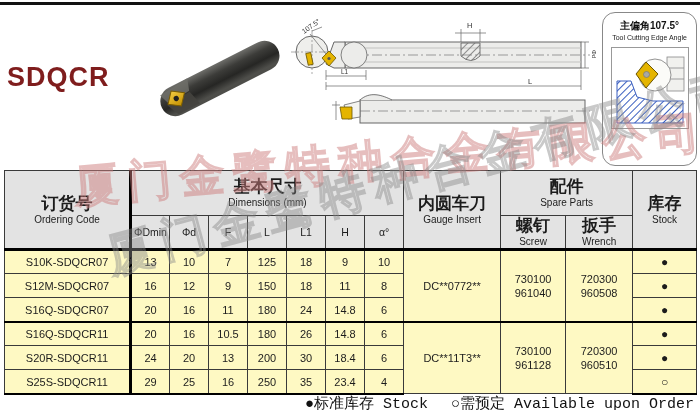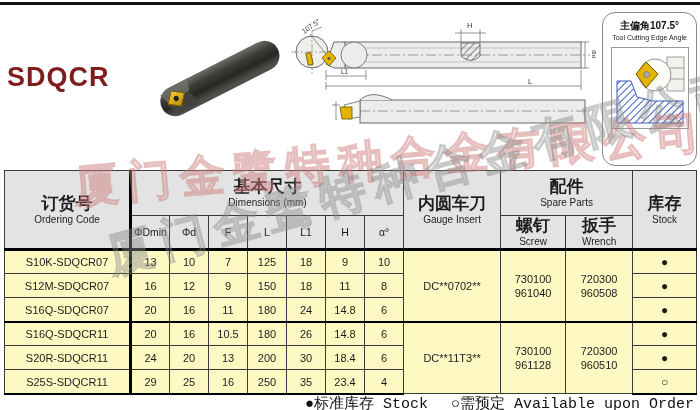--- a/index.html
+++ b/index.html
@@ -232,21 +232,21 @@
     <tbody>
       <tr>
         <td class="thick-r">S10K-SDQCR07</td>
         <td>13</td>
         <td>10</td>
         <td>7</td>
         <td>125</td>
         <td>18</td>
         <td>9</td>
         <td>10</td>
-        <td rowspan="3">DC**0702**</td>
+        <td rowspan="3">DC**0772**</td>
         <td rowspan="3">
           <div class="two-line">730100</div>
           <div class="two-line">961040</div>
         </td>
         <td rowspan="3">
           <div class="two-line">720300</div>
           <div class="two-line">960508</div>
         </td>
         <td class="stock-cell">●</td>
       </tr>

